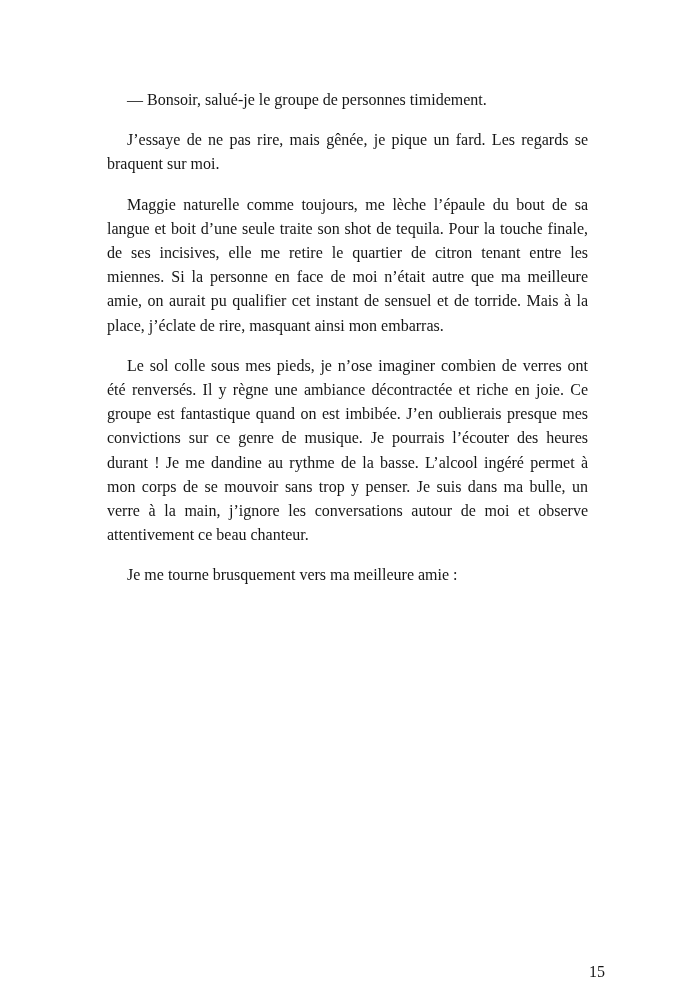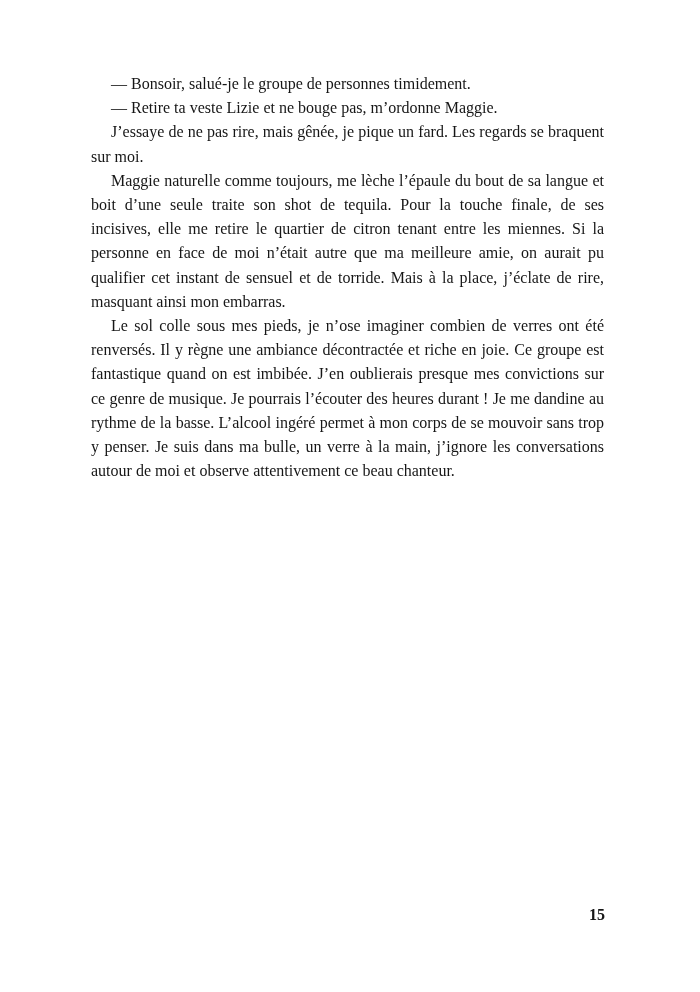--- a/index.html
+++ b/index.html
@@ -21,46 +21,45 @@
     position: absolute;
     left: 91px;
     top: 72px;
     width: 513px;
     font-size: 16px;
     line-height: 24.2px;
     text-align: justify;
     text-justify: inter-word;
   }
   .text-block p {
-    margin: 0;
+    margin: 16px;
     padding: 0;
     text-indent: 20px;
   }
   .text-block p.gap-before {
     margin-top: 24px;
   }
   .page-number {
     position: absolute;
-    top: 905px;
+    top: 962px;
     right: 95px;
     font-size: 16px;
     line-height: 19px;
     text-align: right;
     color: #161616;
-    font-weight: bold;
   }
 </style>
 </head>
 <body>
 
 <div class="page">
 
   <div class="text-block">
     <p>— Bonsoir, salué-je le groupe de personnes timidement.</p>
-    <p>— Retire ta veste Lizie et ne bouge pas, m’ordonne Maggie.</p>
     <p>J’essaye de ne pas rire, mais gênée, je pique un fard. Les regards se braquent sur moi.</p>
     <p>Maggie naturelle comme toujours, me lèche l’épaule du bout de sa langue et boit d’une seule traite son shot de tequila. Pour la touche finale, de ses incisives, elle me retire le quartier de citron tenant entre les miennes. Si la personne en face de moi n’était autre que ma meilleure amie, on aurait pu qualifier cet instant de sensuel et de torride. Mais à la place, j’éclate de rire, masquant ainsi mon embarras.</p>
     <p>Le sol colle sous mes pieds, je n’ose imaginer combien de verres ont été renversés. Il y règne une ambiance décontractée et riche en joie. Ce groupe est fantastique quand on est imbibée. J’en oublierais presque mes convictions sur ce genre de musique. Je pourrais l’écouter des heures durant ! Je me dandine au rythme de la basse. L’alcool ingéré permet à mon corps de se mouvoir sans trop y penser. Je suis dans ma bulle, un verre à la main, j’ignore les conversations autour de moi et observe attentivement ce beau chanteur.</p>
+    <p>Je me tourne brusquement vers ma meilleure amie :</p>
   </div>
 
   <div class="page-number">15</div>
 
 </div>
 
 </body></html>

